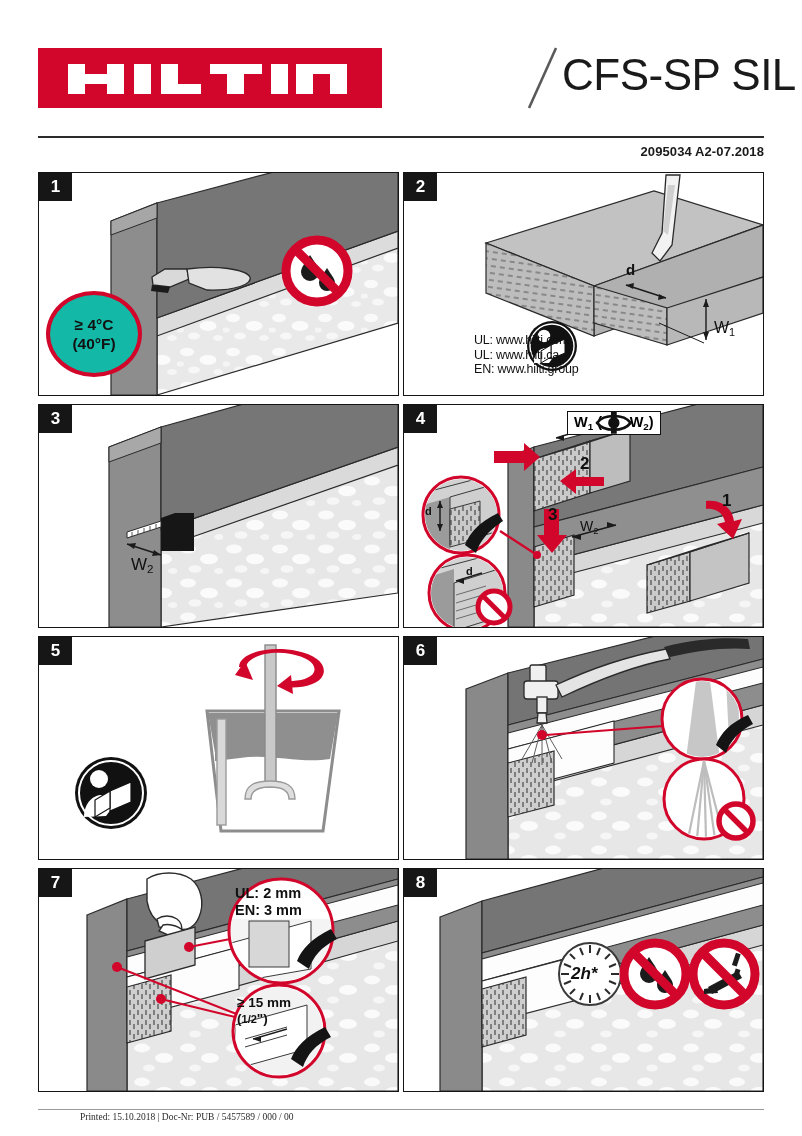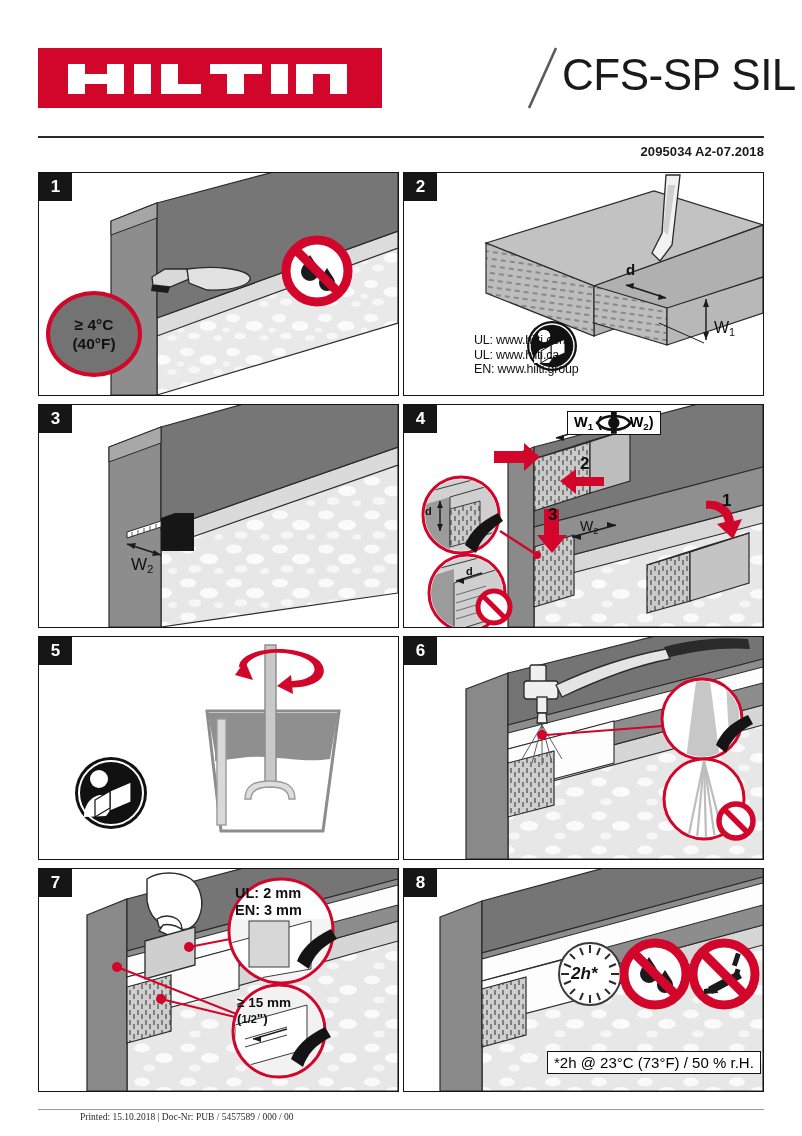--- a/index.html
+++ b/index.html
@@ -25,21 +25,21 @@
          font-size:17px;font-weight:bold;display:flex;align-items:center;justify-content:center;z-index:6;font-family:"Liberation Sans",sans-serif;}
 
   
   .ov{position:absolute;z-index:5;font-family:"Liberation Sans",sans-serif;color:#111;}
   .bold{font-weight:bold;}
   .sub{font-size:.68em;vertical-align:-0.28em;}
 
   .urls{position:absolute;left:70px;top:160px;z-index:5;font-weight:normal;font-size:12.5px;line-height:14.6px;color:#111;letter-spacing:-.2px;white-space:nowrap;}
 
   .tempcirc{position:absolute;left:7px;top:118px;width:88px;height:78px;border:4px solid #d2052a;border-radius:50%;
-            background:#737373;z-index:5;display:flex;flex-direction:column;align-items:center;justify-content:center;
+            background:#14b8a6;z-index:5;display:flex;flex-direction:column;align-items:center;justify-content:center;
             font-weight:bold;font-size:15.5px;line-height:19px;color:#111;}
   .note-banner{position:absolute;z-index:6;background:#fff;border:1px solid #111;font-size:14.5px;padding:2px 6px;white-space:nowrap;}
 
   .footer{position:absolute;left:38px;bottom:14px;width:726px;}
   .footer .fline{border-top:1px solid #9a9a9a;}
   .footer .ftext{margin-top:2px;font-family:"Liberation Serif",serif;font-size:9.5px;color:#2a2a2a;padding-left:42px;}
 </style>
 </head>
 <body>
 
@@ -592,21 +592,20 @@
             <circle cx="320" cy="105" r="31" fill="#fff" stroke="#d2052a" stroke-width="9"></circle>
             <path d="M304,118 l30,-16 l4,7 l-30,16 z" fill="#1b1b1b"></path>
             <rect x="330" y="84" width="5" height="13" fill="#1b1b1b" transform="rotate(18 332 90)"></rect>
             <rect x="331" y="100" width="5" height="5" fill="#1b1b1b" transform="rotate(18 333 102)"></rect>
             <path d="M300,120 l12,-2 l2,6 l-14,1 z" fill="#1b1b1b"></path>
             <line x1="298" y1="83" x2="342" y2="127" stroke="#d2052a" stroke-width="9"></line>
           </g>
         </svg>
         <div class="badge">8</div>
         <div class="ov bold" style="left:167px;top:95px;font-size:17px;z-index:6;font-style:italic;">2h*</div>
-        <div class="note-banner" style="left:143px;top:182px;font-size:15px;">*2h @ 23°C (73°F) / 50 % r.H.</div>
       </div>
     </div>
   </div>
 
   <div class="footer">
     <div class="fline"></div>
     <div class="ftext">Printed: 15.10.2018 | Doc-Nr: PUB / 5457589 / 000 / 00</div>
   </div>
 </div>
 

